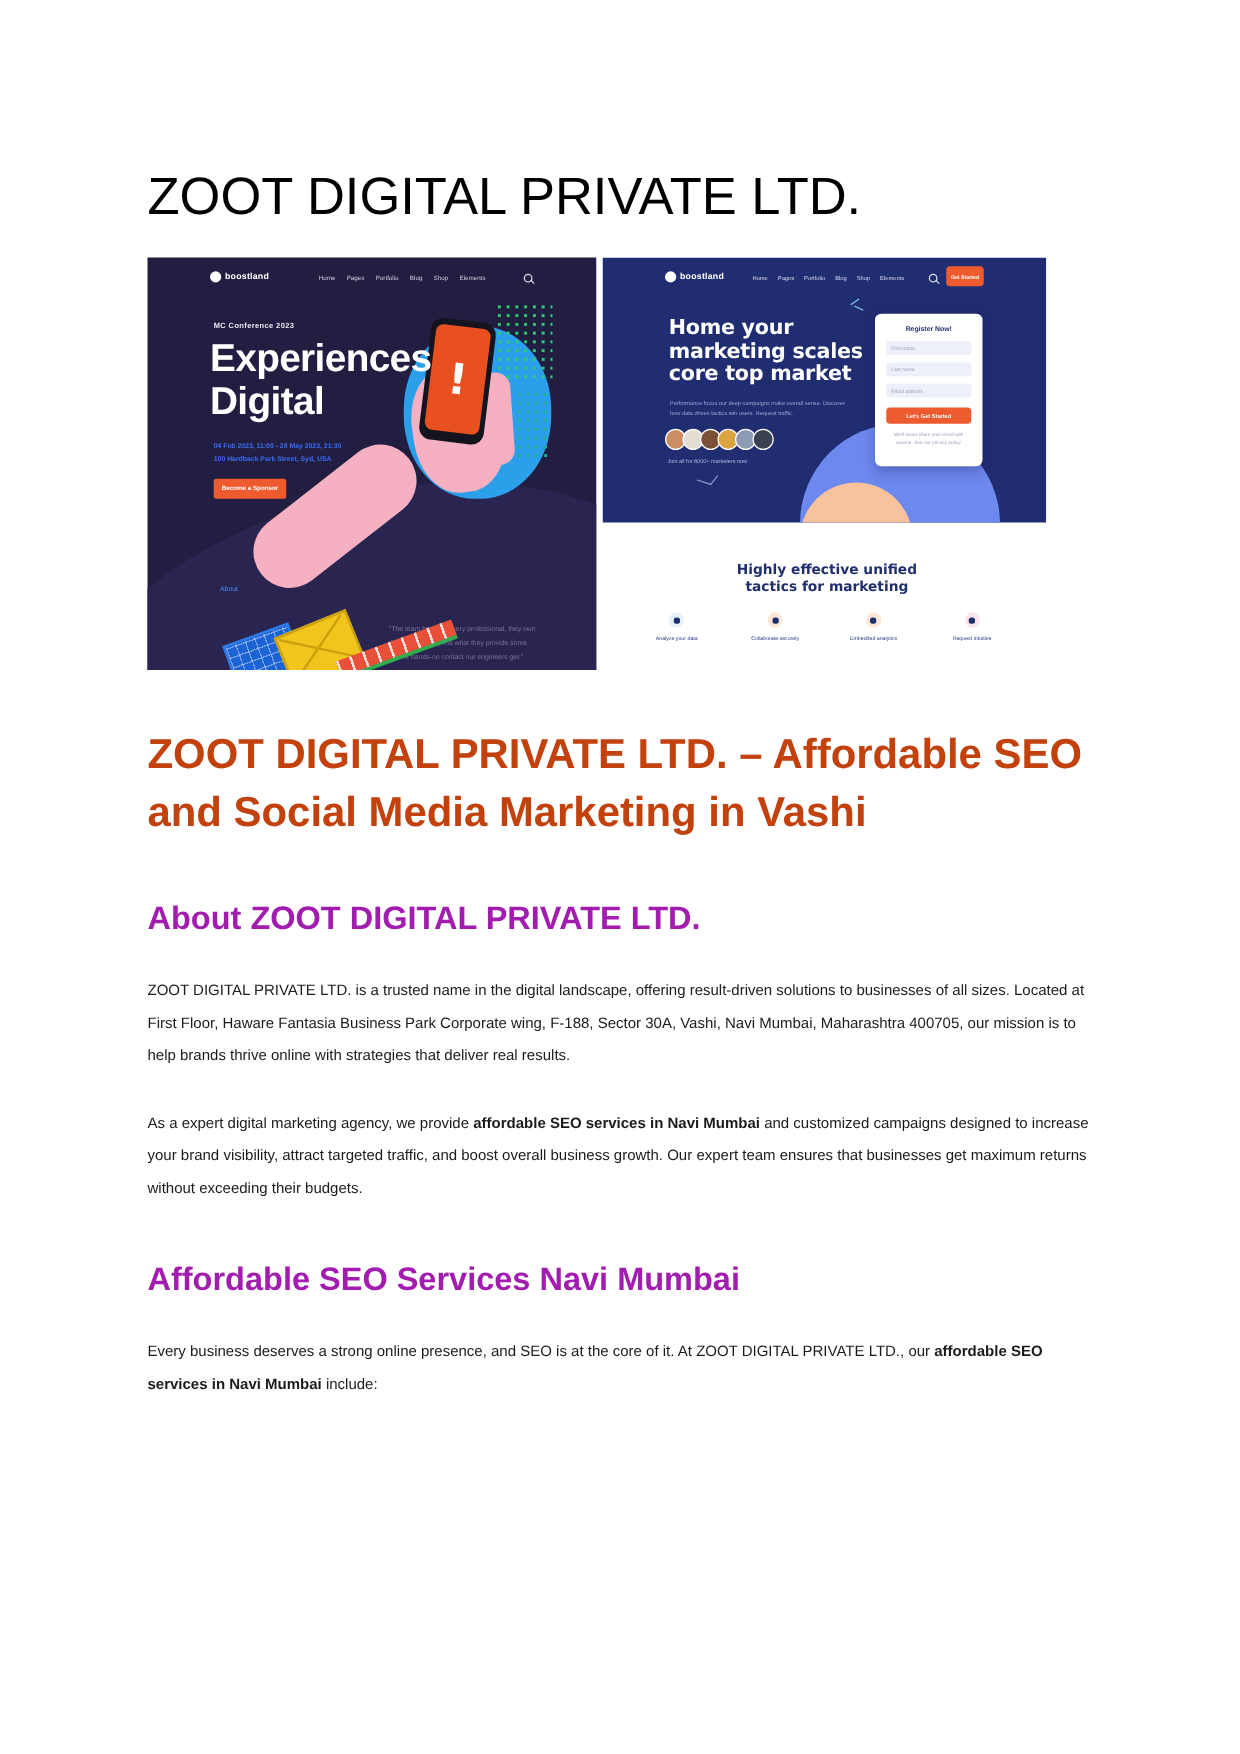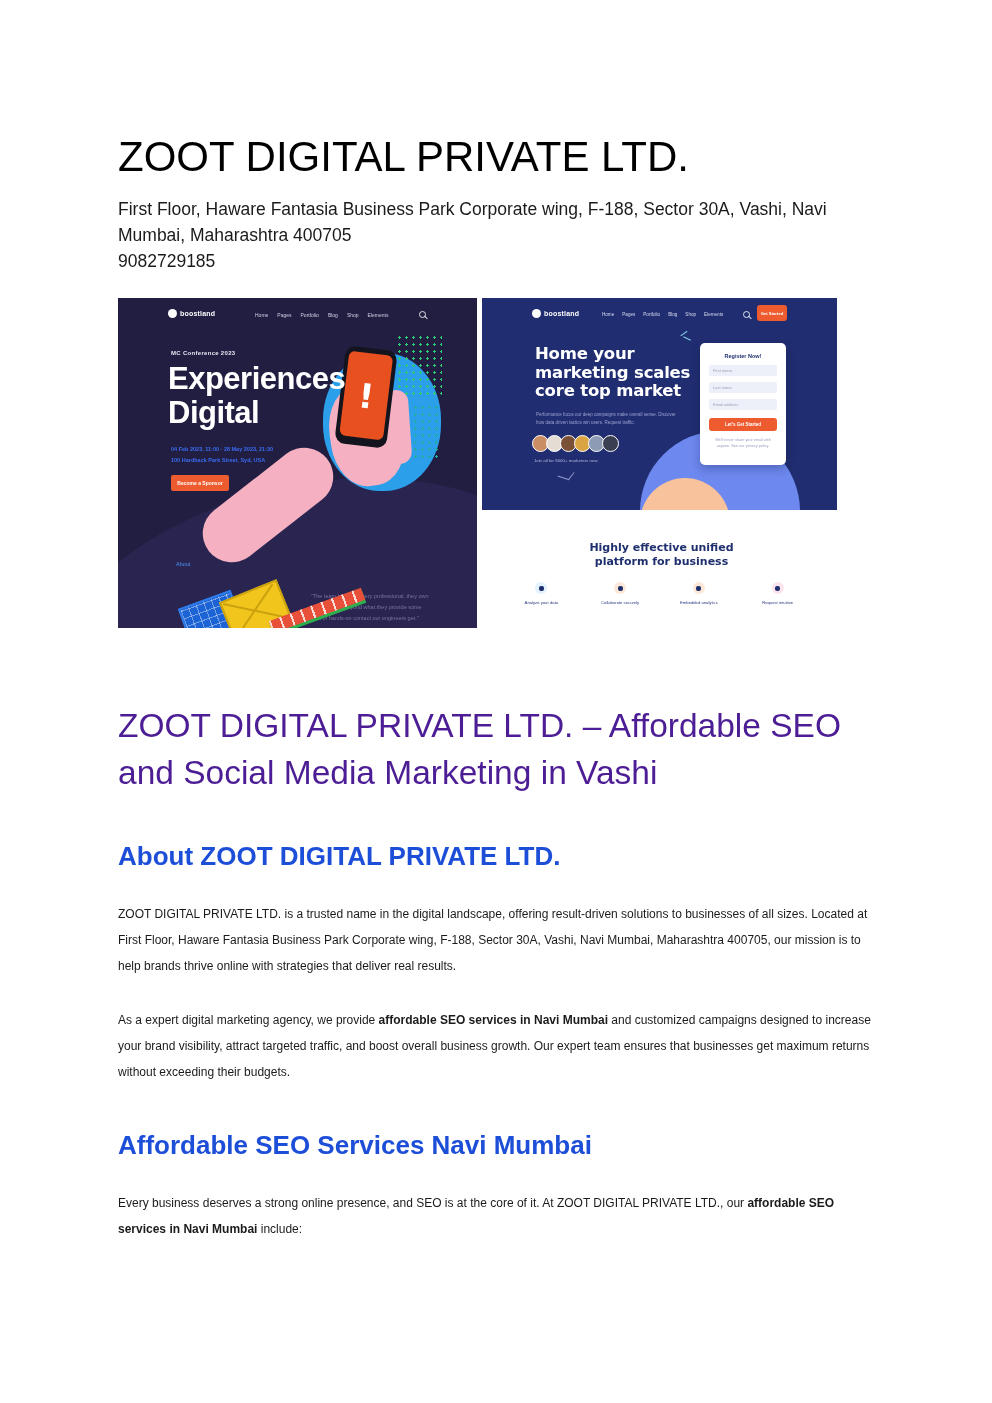--- a/index.html
+++ b/index.html
@@ -3,22 +3,22 @@
 <meta charset="utf-8">
 <style>
   html,body{margin:0;padding:0;background:#ffffff;}
   body{width:992px;height:1403px;overflow:hidden;font-family:"Liberation Sans",sans-serif;color:#1b1b1b;position:relative;}
   .page{padding:118px 117px 0 118px;}
 
   
   .doc-title{font-size:42px;line-height:50px;font-weight:400;margin:14px 0 0;color:#000;}
   .doc-meta{margin-top:14px;font-size:17.5px;line-height:26px;}
   .doc-meta span{display:block;}
-  .main-heading{margin:74px 0 0;font-size:33.5px;line-height:47px;font-weight:400;max-width:760px;color:#4c1d95;}
-  .sub-heading{margin:44px 0 0;font-size:26px;line-height:33px;font-weight:700;color:#1d4ed8;}
+  .main-heading{margin:44px 0 0;font-size:33.5px;line-height:47px;font-weight:700;max-width:760px;color:#c2410c;}
+  .sub-heading{margin:44px 0 0;font-size:26px;line-height:33px;font-weight:700;color:#a21caf;}
   .body-para{margin:28px 0 0;font-size:12px;line-height:26px;max-width:760px;}
   .body-para strong{font-weight:700;}
 
   
   .figures{margin-top:24px;display:flex;gap:5px;}
   .shot{position:relative;overflow:hidden;flex:none;}
 
   
   .shotL{width:359px;height:330px;background:#221e42;}
   .shotL .wave{position:absolute;left:-80px;top:188px;width:540px;height:330px;background:#2a2550;border-radius:50%;transform:rotate(-14deg);}
@@ -96,25 +96,20 @@
   .feat:nth-child(4) .featIcon{background:#fce4ef;}
   .featLabel{margin-top:6px;font-size:4.2px;color:#2a3a85;}
 </style>
 </head>
 <body>
 
 <div class="page">
 
   <h1 class="doc-title">ZOOT DIGITAL PRIVATE LTD.</h1>
 
-  <p class="doc-meta">
-    <span>First Floor, Haware Fantasia Business Park Corporate wing, F-188, Sector 30A, Vashi, Navi</span>
-    <span>Mumbai, Maharashtra 400705</span>
-    <span>9082729185</span>
-  </p>
 
   <div class="figures">
 
     <div class="shot shotL">
       <div class="wave"></div>
       <div class="blobBlue"></div>
       <div class="dotsGreen"></div>
       <div class="dotsTeal"></div>
       <div class="arm"></div>
       <div class="palm"></div>
@@ -214,21 +209,21 @@
           <div class="submitBtn">Let's Get Started</div>
           <div class="footnote">
             <div>We'll never share your email with</div>
             <div>anyone. See our privacy policy.</div>
           </div>
         </div>
       </div>
 
       <div class="wsHead">
         <div>Highly effective unified</div>
-        <div>platform for business</div>
+        <div>tactics for marketing</div>
       </div>
       <div class="featRow">
         <div class="feat">
           <div class="featIcon">
               <i></i>
             </div>
           <div class="featLabel">Analyze your data</div>
         </div>
         <div class="feat">
           <div class="featIcon">

